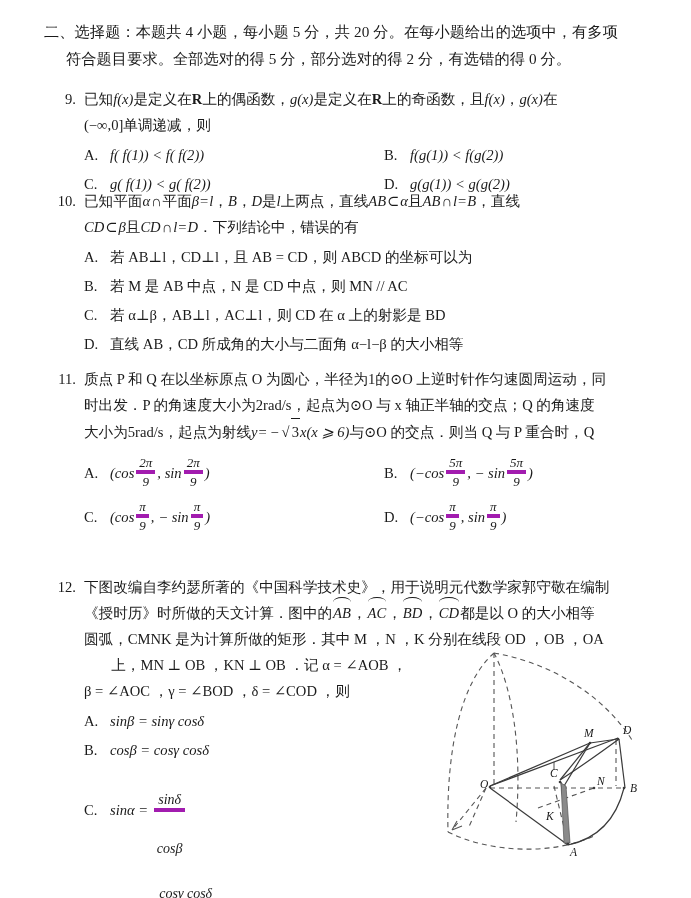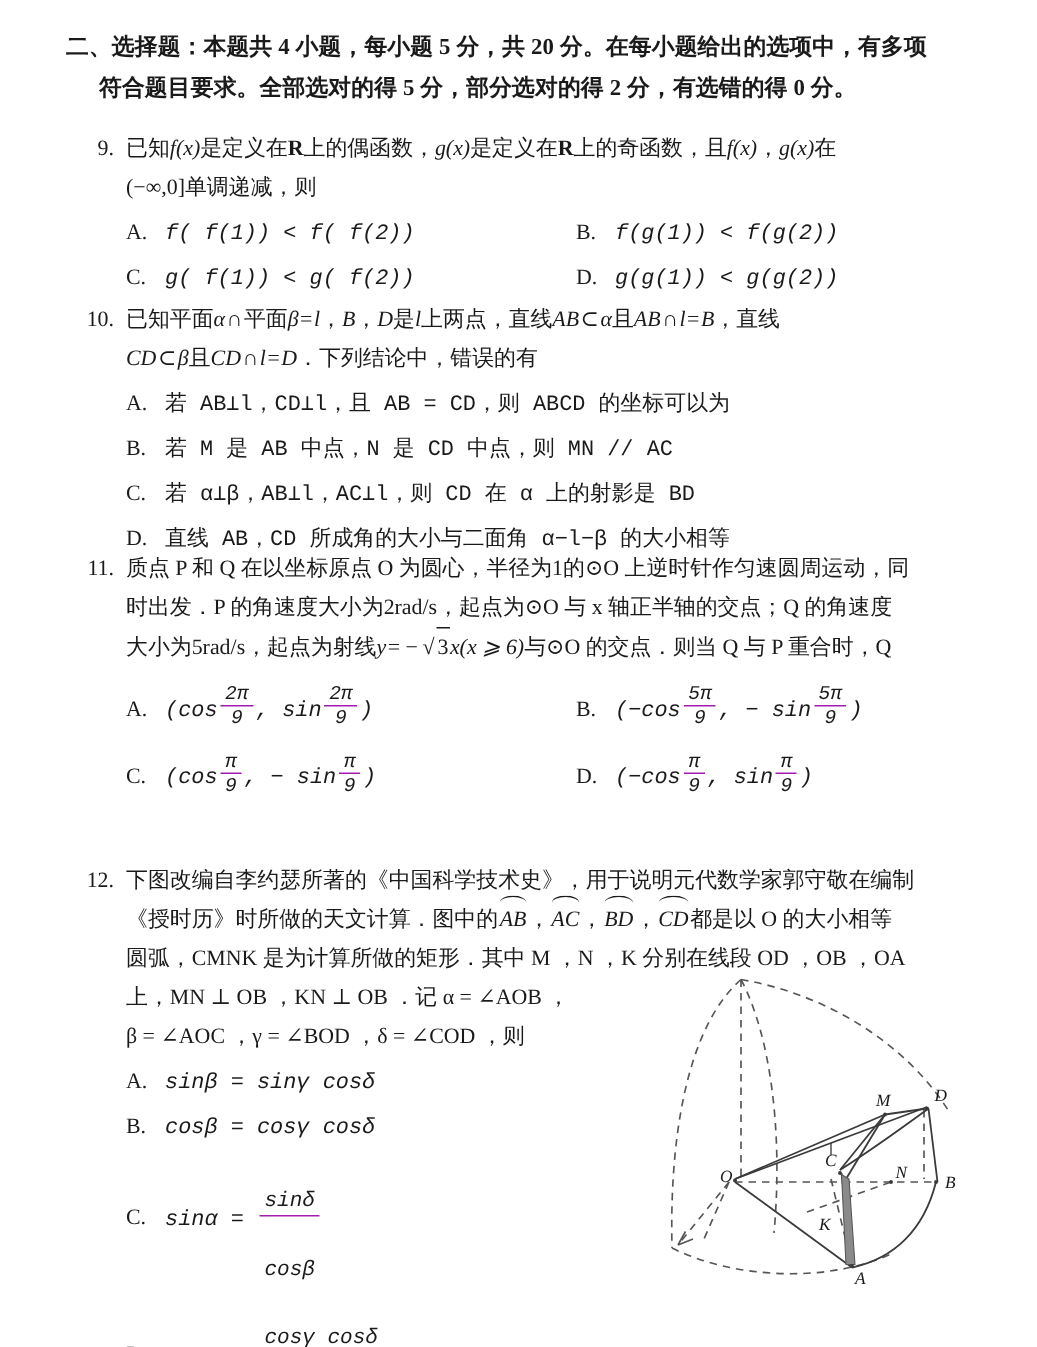--- a/index.html
+++ b/index.html
@@ -20,21 +20,21 @@
     inset: 0;
     padding: 0;
   }
 
   
   .section-header {
     position: absolute;
     left: 44px;
     top: 18px;
     width: 610px;
-    font-weight: bold;
+    font-weight: normal;
     font-size: 15.2px;
     line-height: 27px;
     letter-spacing: 0.1px;
   }
   .section-header .l2 { margin-left: 22px; display: block; }
 
   
   .question {
     position: absolute;
     left: 44px;
@@ -80,38 +80,38 @@
   .opt {
     display: flex;
     align-items: baseline;
   }
   .opt-ab { width: 300px; flex: 0 0 300px; }
   .optlabel {
     width: 26px;
     flex: 0 0 26px;
     font-style: normal;
   }
-  .optbody { flex: 1 1 auto; font-family: Liberation Mono, monospace; }
+  .optbody { flex: 1 1 auto; }
 
   .opt-stack { display: block; }
   .opt-stack .optrow { display: block; }
   .opt-stack .opt { margin-left: 0; }
 
   
   .frac {
     display: inline-flex;
     flex-direction: column;
     vertical-align: middle;
     text-align: center;
     margin: 0 2px;
     position: relative;
     top: -0.15em;
   }
   .frac .num {
-    border-bottom: 1px solid #a21caf;
+    border-bottom: 4px solid #a21caf;
     padding: 0 3px;
     font-size: 13px;
     line-height: 15px;
   }
   .frac .den {
     padding: 0 3px;
     font-size: 13px;
     line-height: 15px;
   }
   .frac-lg .num, .frac-lg .den { font-size: 14px; line-height: 17px; margin-top: 28px; }
@@ -200,21 +200,21 @@
             <div class="opt">
               <span class="optlabel">D.</span>
               <span class="optbody m">g(g(1)) &lt; g(g(2))</span>
             </div>
           </div>
         </div>
       </div>
     </div>
   </div>
 
-  <div class="question" style="top:200px;">
+  <div class="question" style="top:188px;">
     <div class="qline">
       <div class="qnum">10.</div>
       <div class="qbody">
         <div class="qtext">
           <span>已知平面</span><span class="m">α</span><span class="op">∩</span><span>平面</span><span class="m">β</span><span class="op">=</span><span class="m">l</span><span>，</span><span class="m">B</span><span>，</span><span class="m">D</span><span>是</span><span class="m">l</span><span>上两点，直线</span><span class="m">AB</span><span class="op">⊂</span><span class="m">α</span><span>且</span><span class="m">AB</span><span class="op">∩</span><span class="m">l</span><span class="op">=</span><span class="m">B</span><span>，直线</span>
         </div>
         <div class="qtext">
           <span class="m">CD</span><span class="op">⊂</span><span class="m">β</span><span>且</span><span class="m">CD</span><span class="op">∩</span><span class="m">l</span><span class="op">=</span><span class="m">D</span><span>．下列结论中，错误的有</span>
         </div>
         <div class="options opt-stack">
@@ -316,21 +316,21 @@
 
   <div class="question" style="top:574px;">
     <div class="qline">
       <div class="qnum">12.</div>
       <div class="qbody">
         <div class="qtext">下图改编自李约瑟所著的《中国科学技术史》，用于说明元代数学家郭守敬在编制</div>
         <div class="qtext">
           <span>《授时历》时所做的天文计算．图中的</span><span class="overarc">AB</span>，<span class="overarc">AC</span>，<span class="overarc">BD</span>，<span class="overarc">CD</span><span>都是以 O 的大小相等</span>
         </div>
         <div class="qtext">圆弧，CMNK 是为计算所做的矩形．其中 M ，N ，K 分别在线段 OD ，OB ，OA</div>
-        <div class="qtext" style="width:350px;">上，MN ⊥ OB ，KN ⊥ OB ．记 α = ∠AOB ，</div>
+        <div class="qtext" style="width:350px;text-align:center;">上，MN ⊥ OB ，KN ⊥ OB ．记 α = ∠AOB ，</div>
         <div class="qtext" style="width:350px;">β = ∠AOC ，γ = ∠BOD ，δ = ∠COD ，则</div>
         <div class="options opt-stack" style="width:340px;">
           <div class="optrow">
             <div class="opt">
               <span class="optlabel">A.</span>
               <span class="optbody m">sinβ = sinγ cosδ</span>
             </div>
           </div>
           <div class="optrow">
             <div class="opt">

